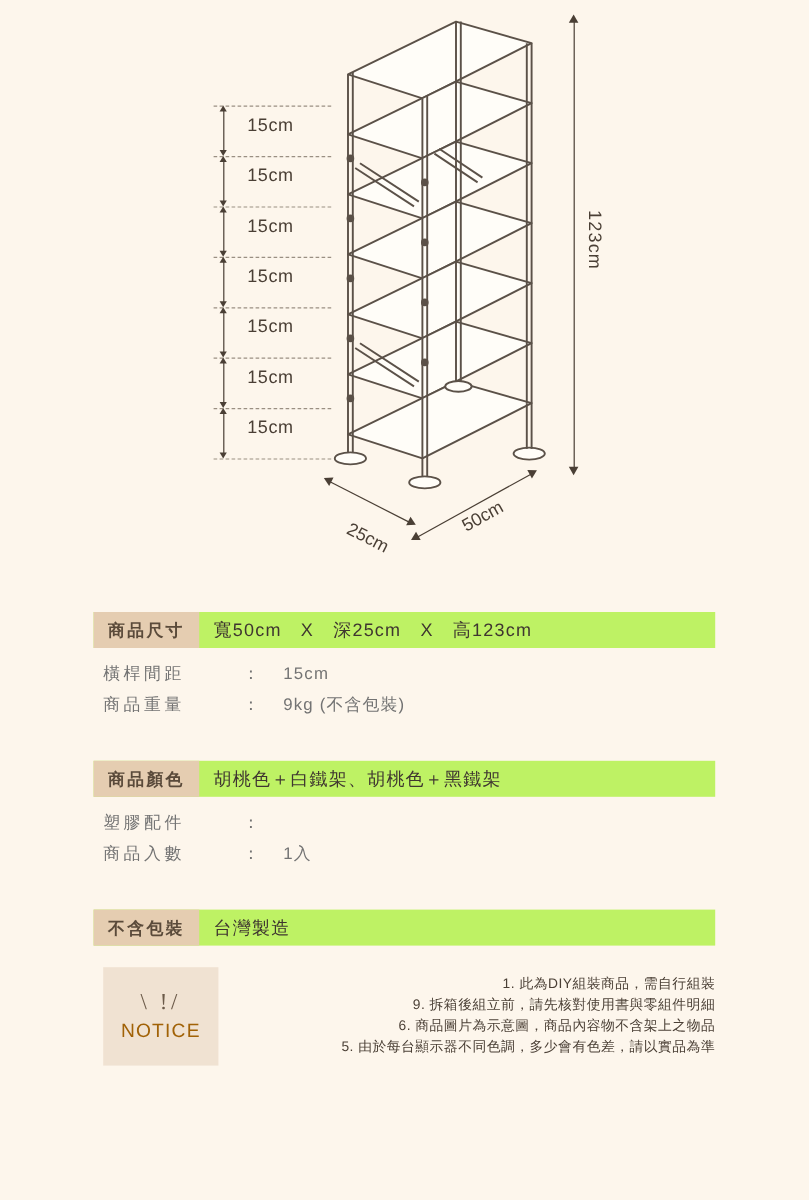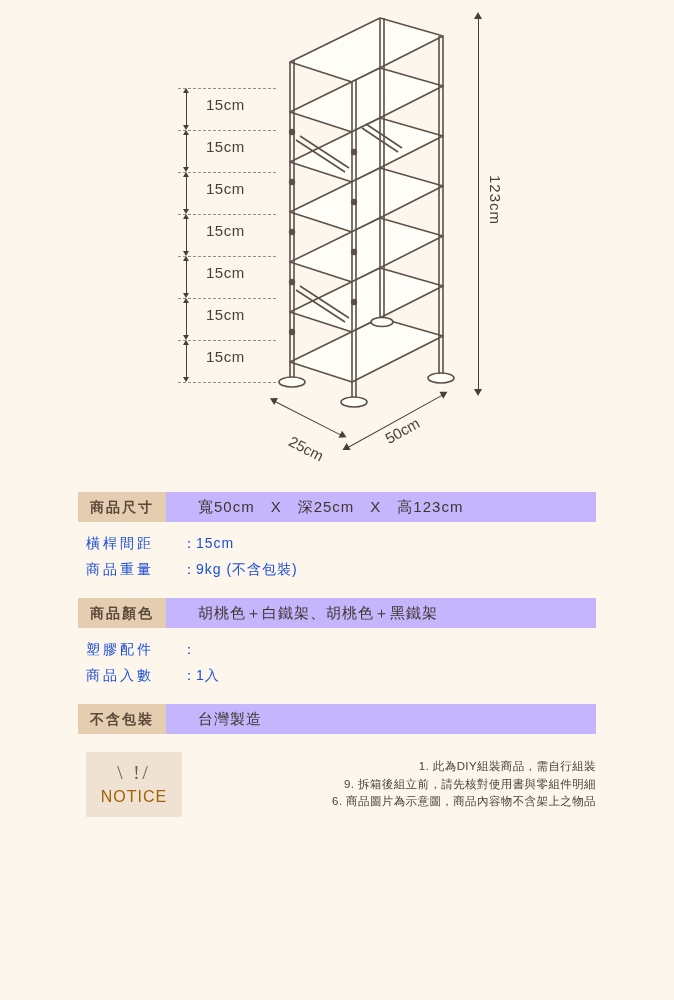--- a/index.html
+++ b/index.html
@@ -98,47 +98,48 @@
     border-top:4.5px solid transparent;border-bottom:4.5px solid transparent;
   }
   .width-arrow:before{left:-6px;border-right:7px solid #4a3f35;}
   .width-arrow:after{right:-6px;border-left:7px solid #4a3f35;}
   .width-lbl{position:absolute;left:384px;top:422px;font-size:15px;transform:rotate(-29deg);}
 
   
   .specs{padding:0 78px;}
   .bar{
     display:flex;align-items:center;
-    background:#c4b5fd;
+    background:#bef264;
     height:30px;
-    margin-top:2px;
+    margin-top:20px;
   }
   .bar .tag{
     background:#e5cdb1;
     color:#5a4a3a;
     font-size:14px;
     font-weight:bold;
     letter-spacing:2px;
     height:30px;line-height:30px;
     width:88px;
     text-align:center;
   }
   .bar .val{
     font-size:15px;
     letter-spacing:1px;
-    padding-left:32px;
+    padding-left:12px;
     color:#3f3630;
   }
   .plainrow{
     display:flex;
     font-size:14px;
     line-height:26px;
     padding-left:8px;
     letter-spacing:1px;
-    color:#1d4ed8;
+    color:#737373;
+    gap:20px;
   }
   .plainrow .k{width:96px;letter-spacing:3px;}
   .plainrow .sep{width:14px;}
   .plainrow .v{flex:1;}
   .gap{height:14px;}
   .gap-s{height:8px;}
 
   
   .notice{
     display:flex;
@@ -321,15 +322,16 @@
 
   <div class="notice">
     <div class="notice-badge">
       <div class="mark">\ !/</div>
       <div class="word">NOTICE</div>
     </div>
     <div class="notice-list">
       <div>1. 此為DIY組裝商品，需自行組裝</div>
       <div>9. 拆箱後組立前，請先核對使用書與零組件明細</div>
       <div>6. 商品圖片為示意圖，商品內容物不含架上之物品</div>
+      <div>5. 由於每台顯示器不同色調，多少會有色差，請以實品為準</div>
     </div>
   </div>
 </div>
 
 </body></html>

